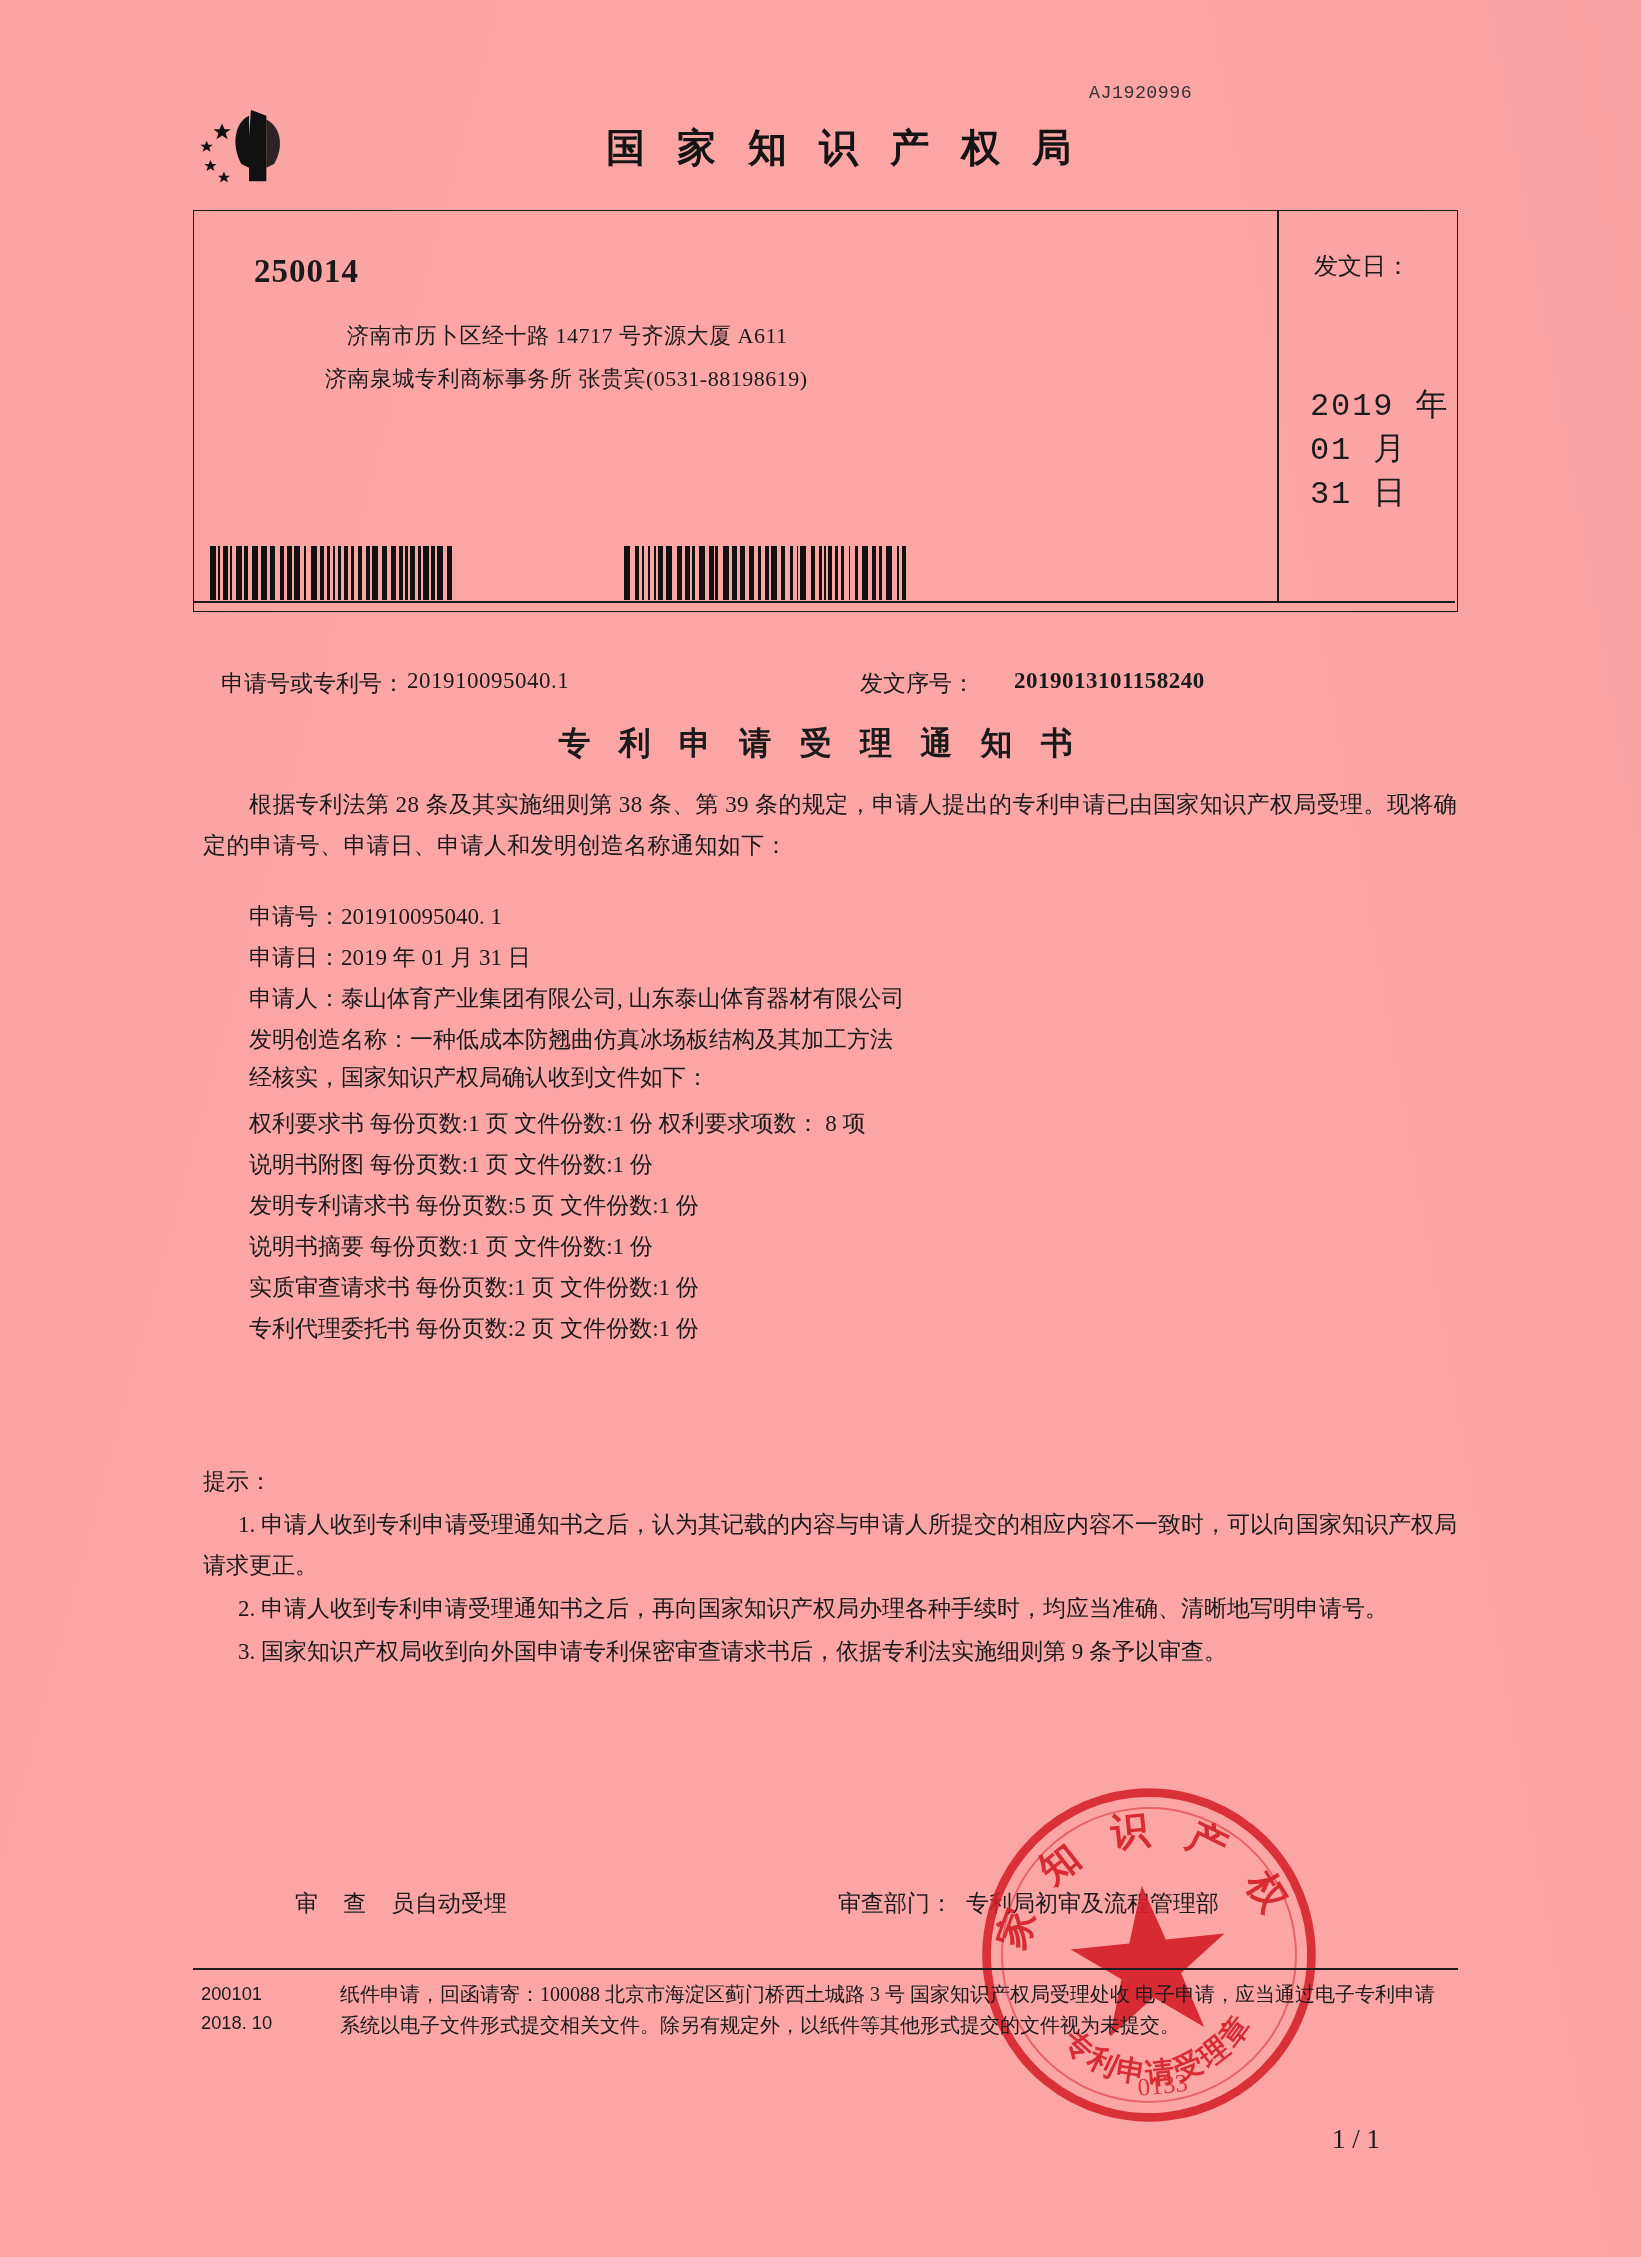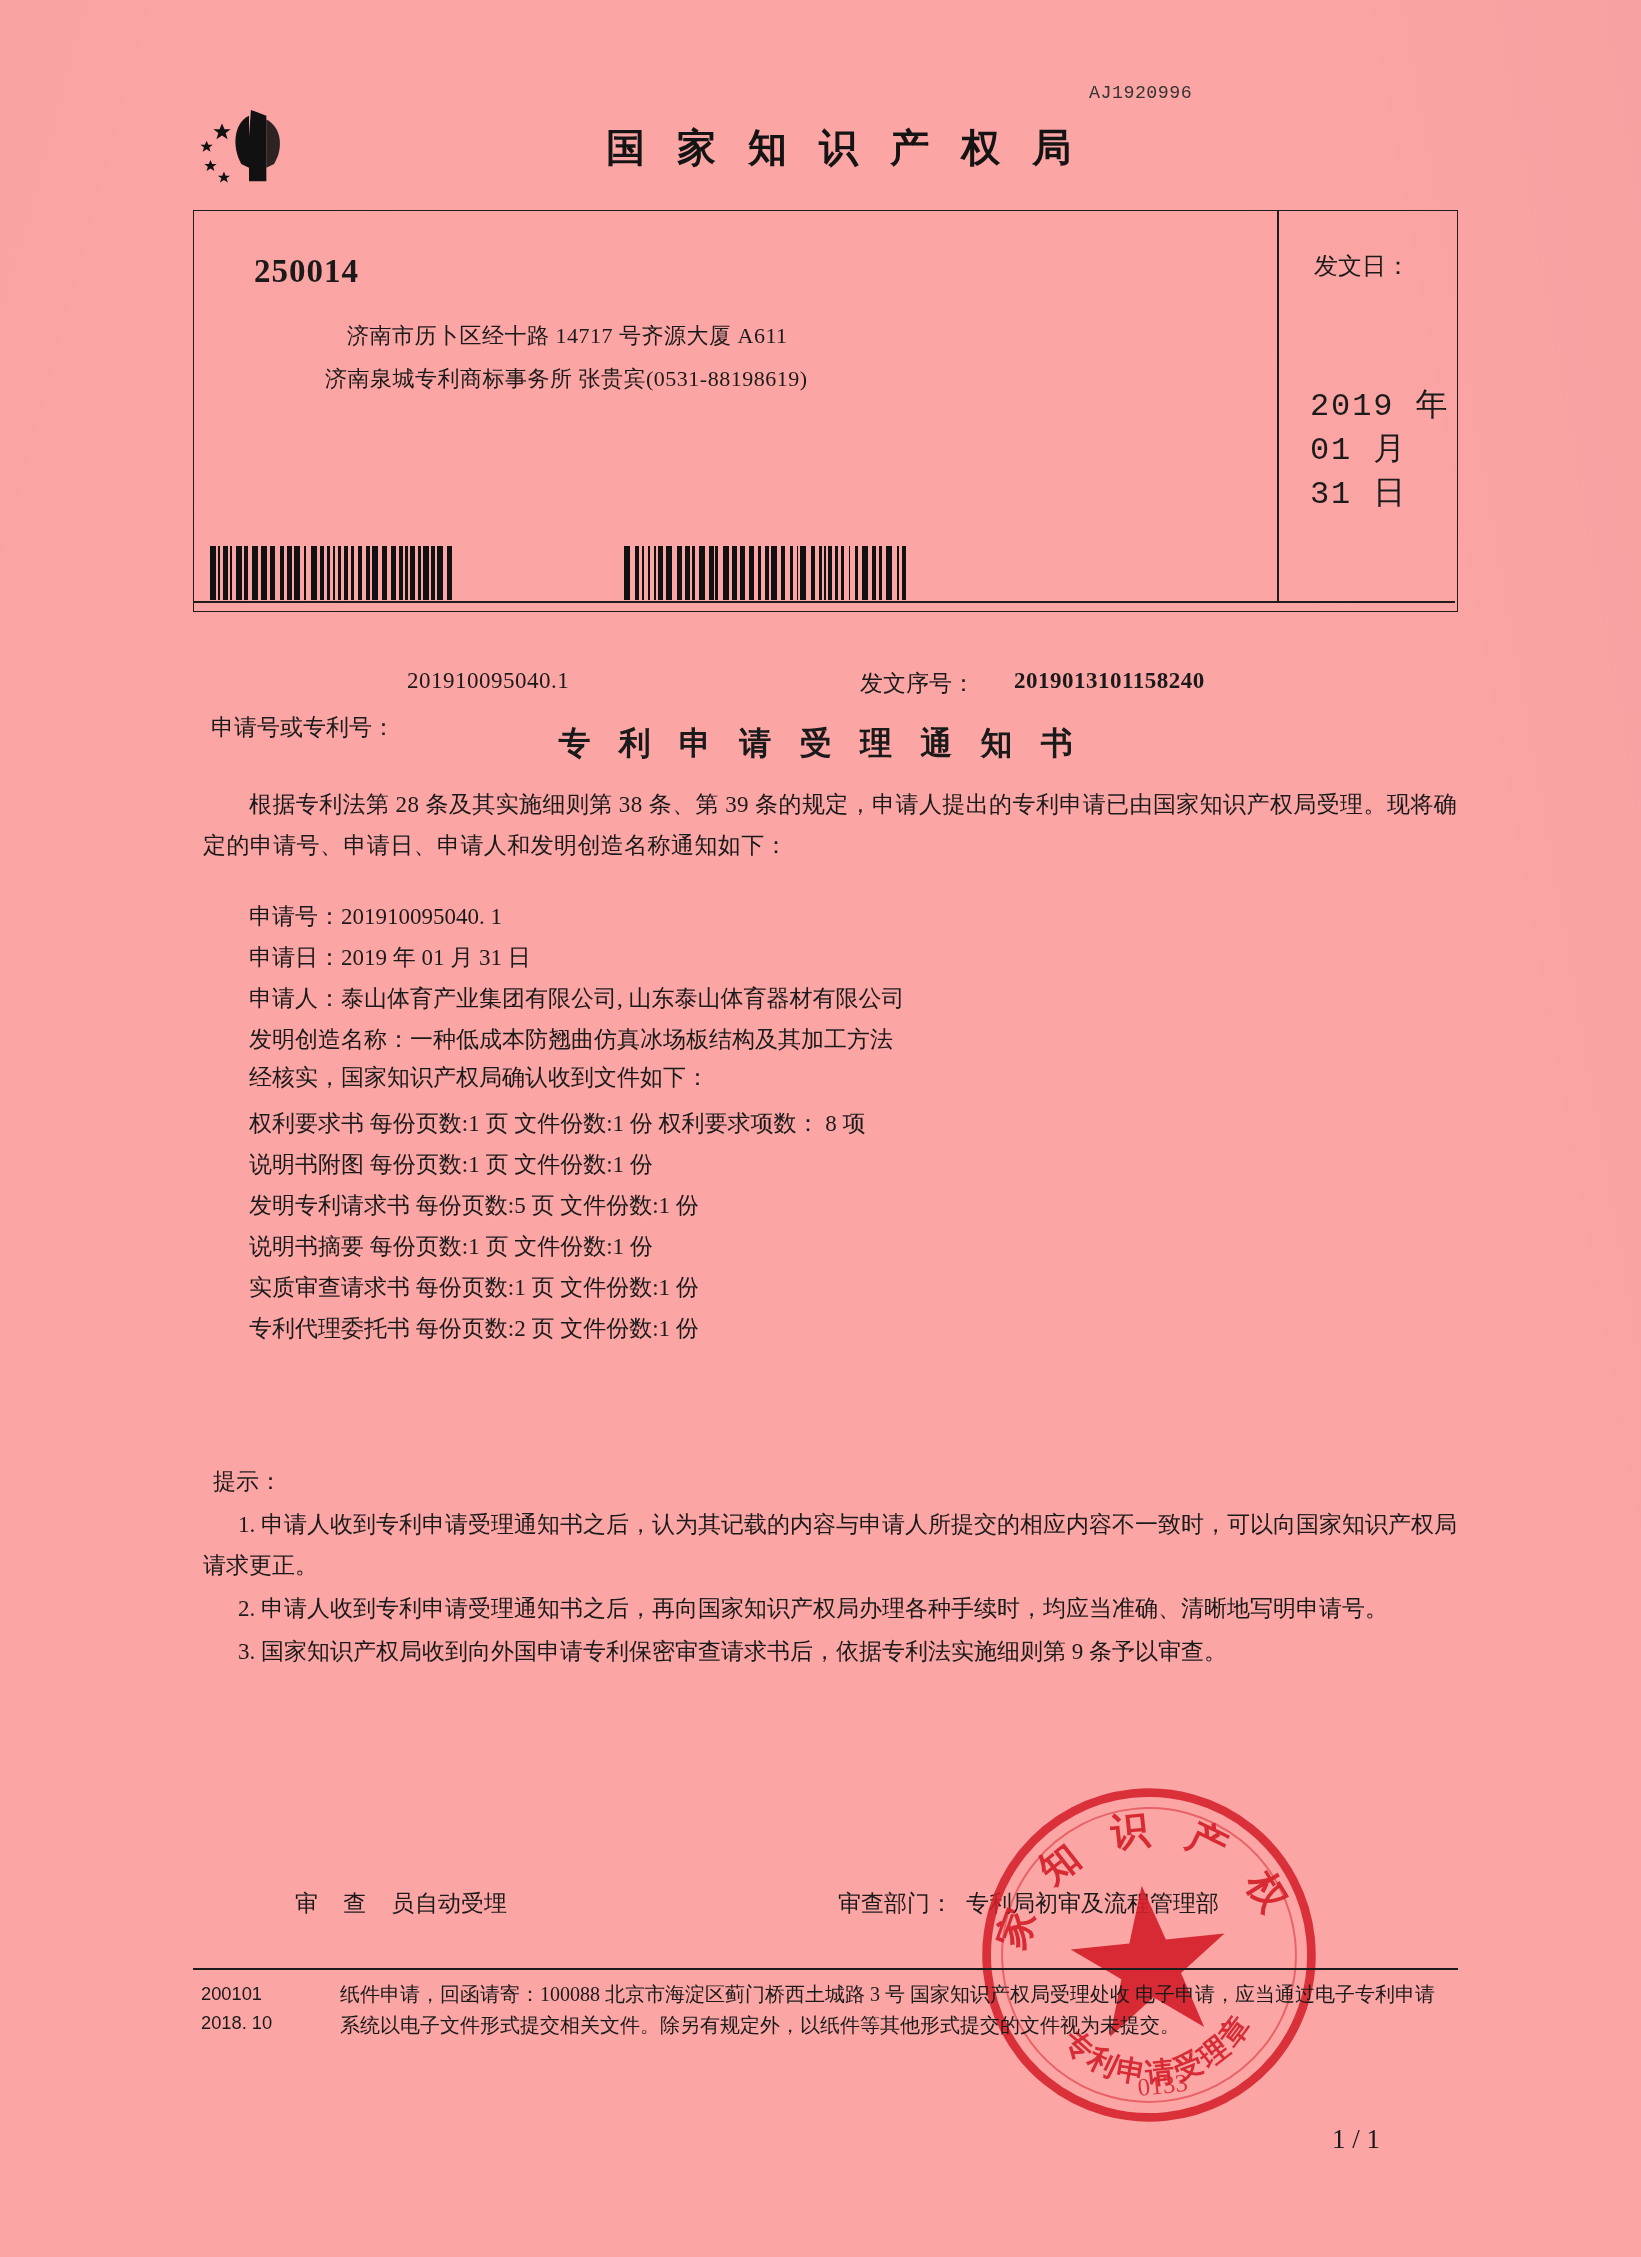--- a/index.html
+++ b/index.html
@@ -147,21 +147,21 @@
   #barcode-2 { left: 624px; top: 546px; }
 
   
   .appno-row {
     position: absolute;
     left: 203px;
     top: 668px;
     width: 1255px;
     font-size: 23px;
   }
-  .appno-label { position: absolute; left: 8px; top: 0px; margin-top: 44px; }
+  .appno-label { position: absolute; left: 18px; top: 0px; }
   .appno-value { position: absolute; left: 204px; top: 0px; font-weight: normal; letter-spacing: 0.5px;}
   .serial-label { position: absolute; left: 657px; top: 0px; }
   .serial-value { position: absolute; left: 811px; top: 0px; font-weight: bold; letter-spacing: 0.5px;}
 
   .title-main {
     position: absolute;
     left: 0px;
     top: 722px;
     width: 1641px;
     text-align: center;
@@ -206,21 +206,20 @@
     font-size: 23px;
     line-height: 41px;
   }
   .docs-list div { white-space: nowrap; }
 
   .note-head {
     position: absolute;
     left: 203px;
     top: 1466px;
     font-size: 23px;
-    margin-left: 10px;
   }
   .notes {
     position: absolute;
     left: 203px;
     top: 1504px;
     width: 1255px;
     font-size: 23px;
     line-height: 41px;
   }
   .notes p {

